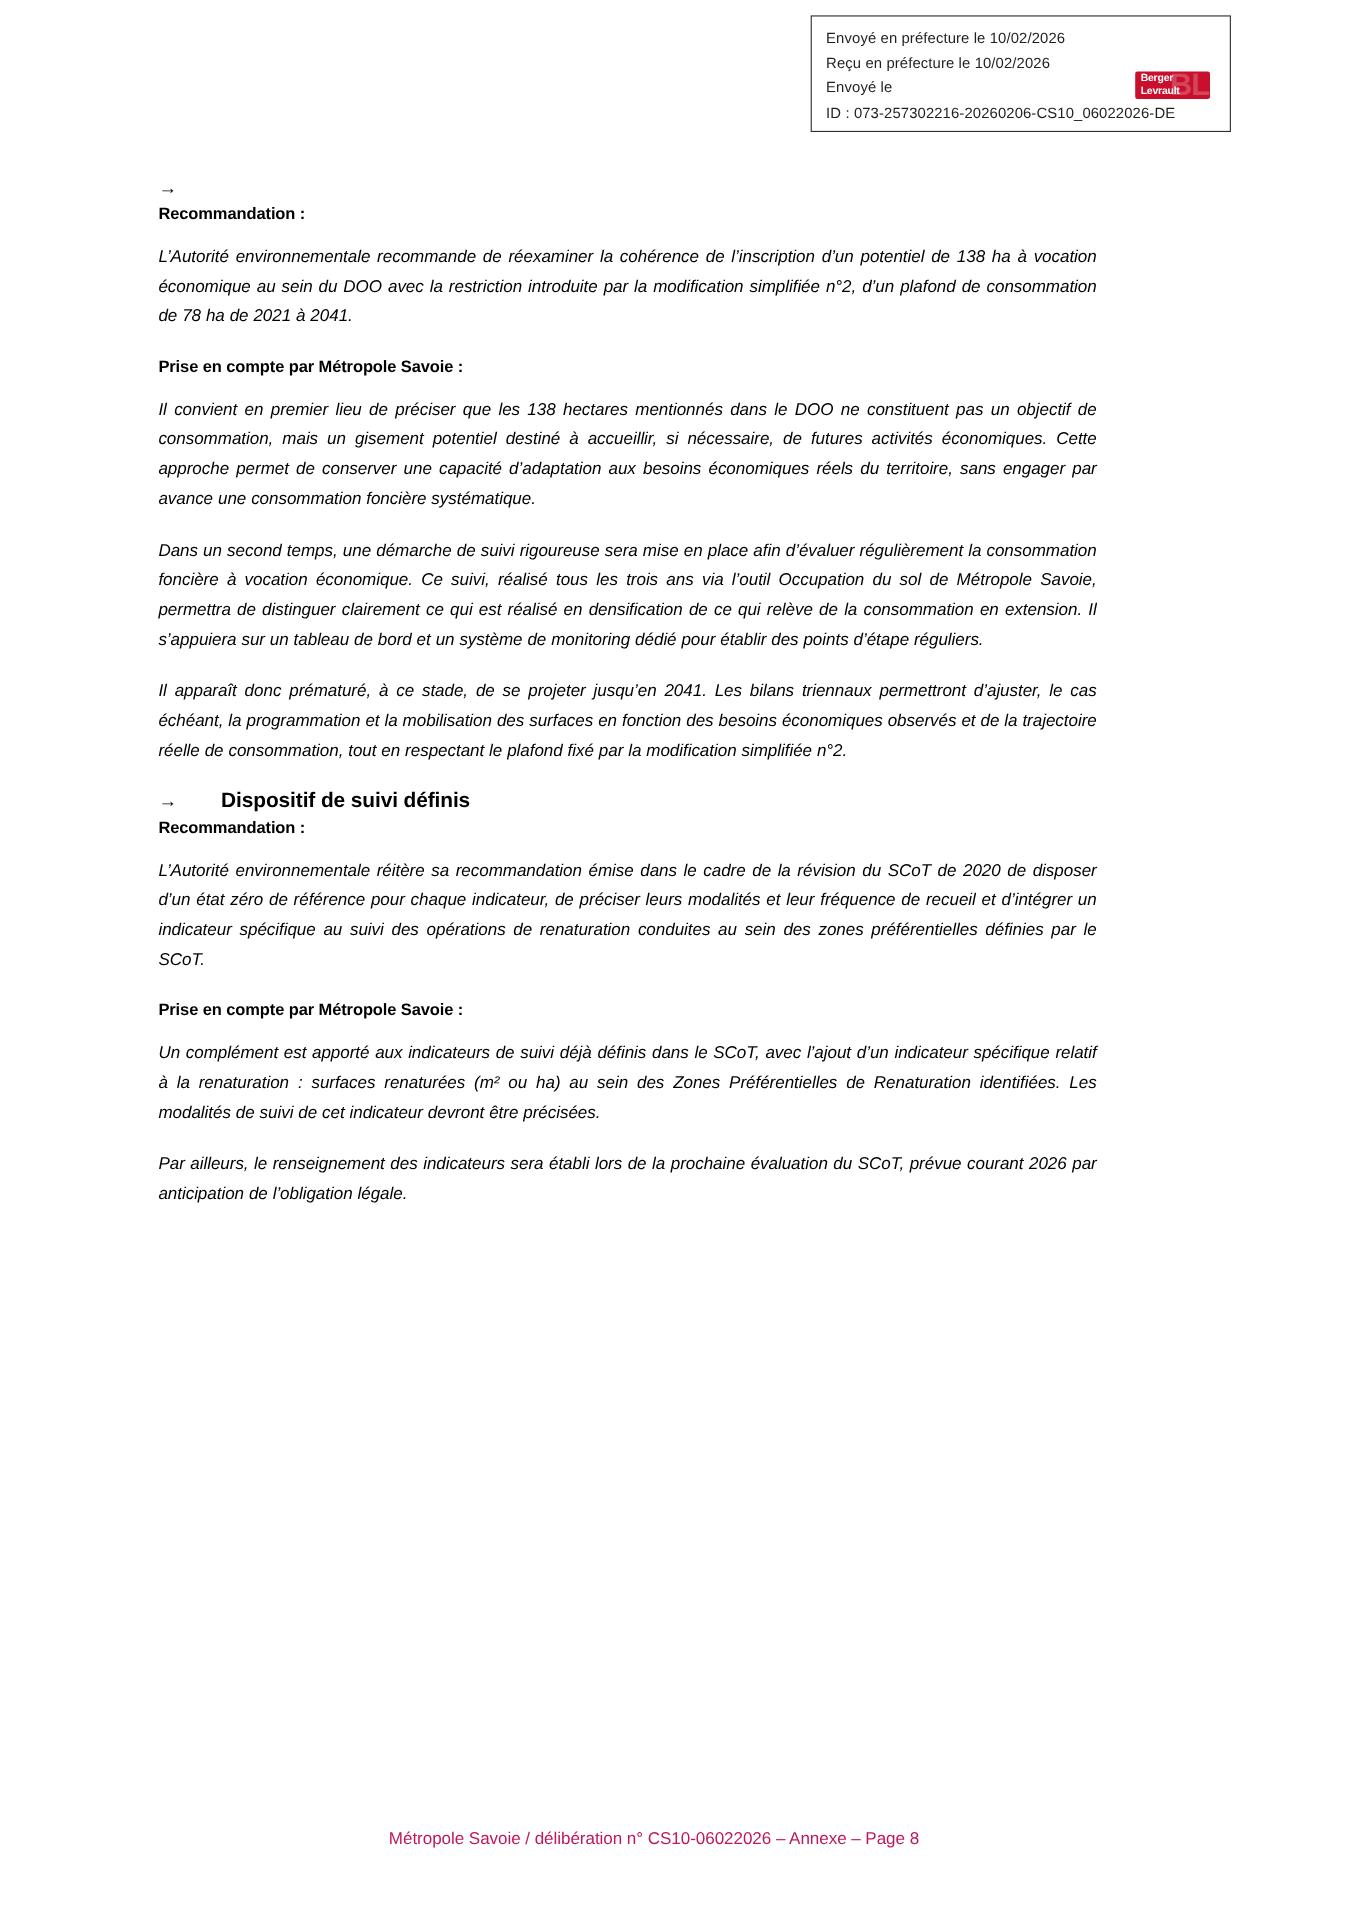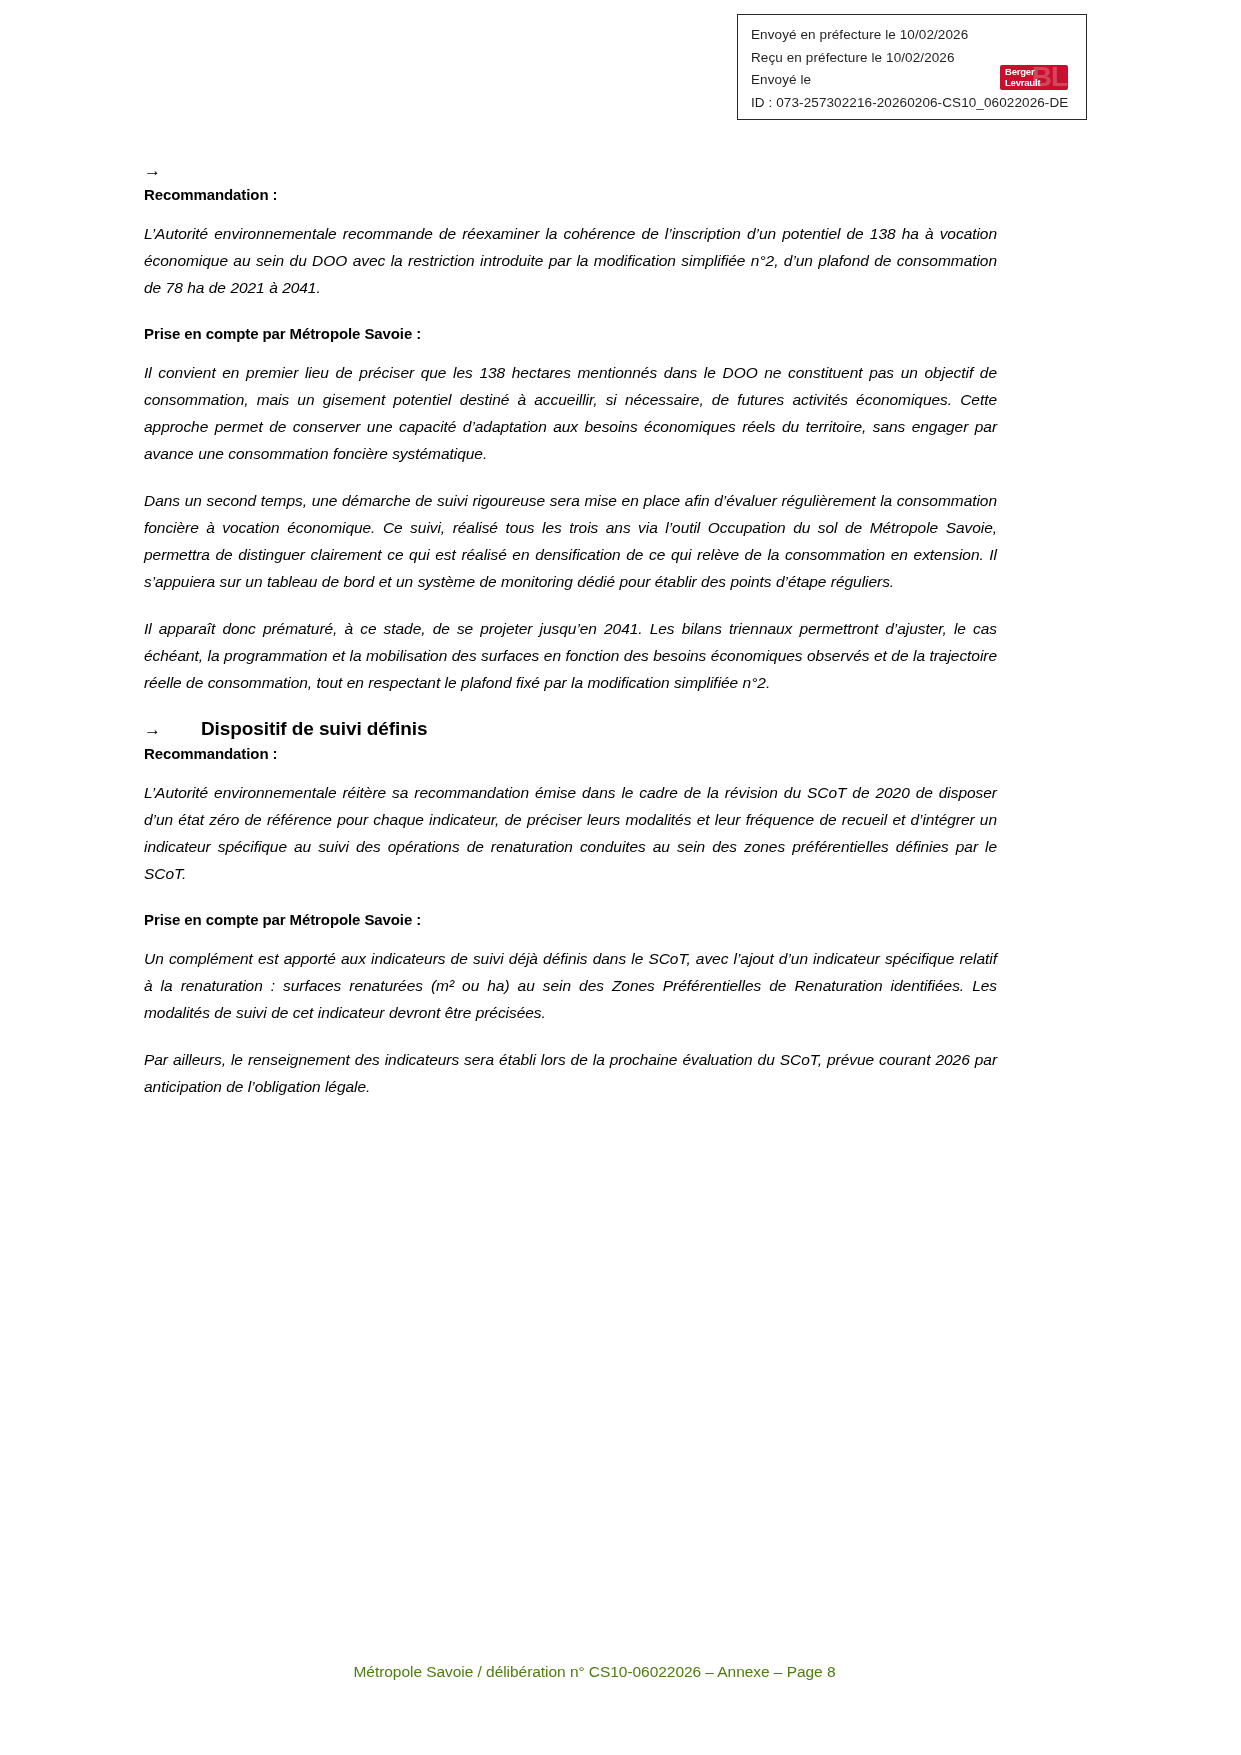--- a/index.html
+++ b/index.html
@@ -19,21 +19,21 @@
     background: #ffffff;
     overflow: hidden;
     box-sizing: border-box;
   }
 
   
   .stamp-box {
     position: absolute;
     left: 737px;
     top: 14px;
-    width: 350px;
+    width: 382px;
     height: 106px;
     border: 1.5px solid #2b2b2b;
     box-sizing: border-box;
     padding: 9px 0 0 13px;
     background: #ffffff;
   }
   .stamp-line {
     font-size: 13.5px;
     line-height: 22.5px;
     color: #231f20;
@@ -119,21 +119,21 @@
   p.body-text.last-of-block { margin-bottom: 22px; }
 
   
   .footer {
     position: absolute;
     left: 0;
     right: 0;
     bottom: 74px;
     text-align: center;
     font-size: 15.5px;
-    color: #4d7c0f;
+    color: #be185d;
     letter-spacing: -0.05px;
     padding-right: 52px;
   }
 </style>
 </head>
 <body>
 
 <div class="page">
 
   <div class="stamp-box">

